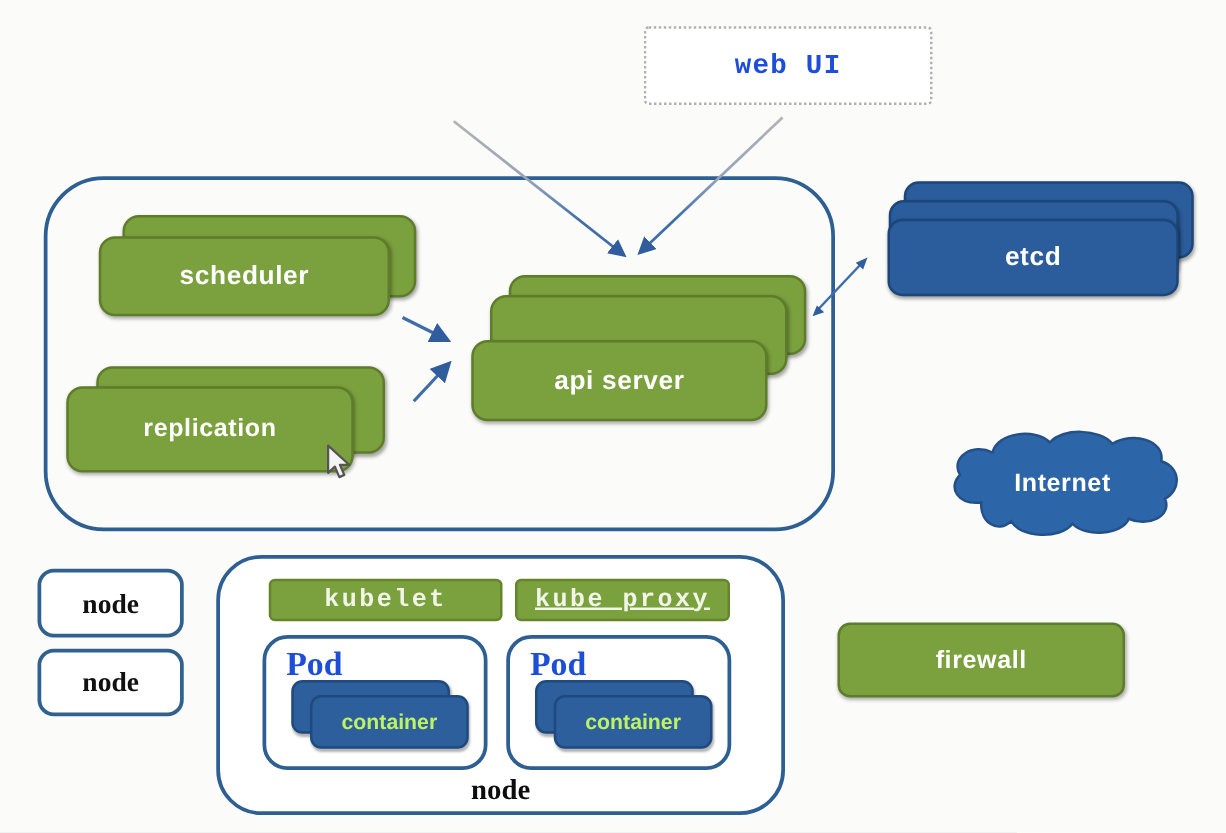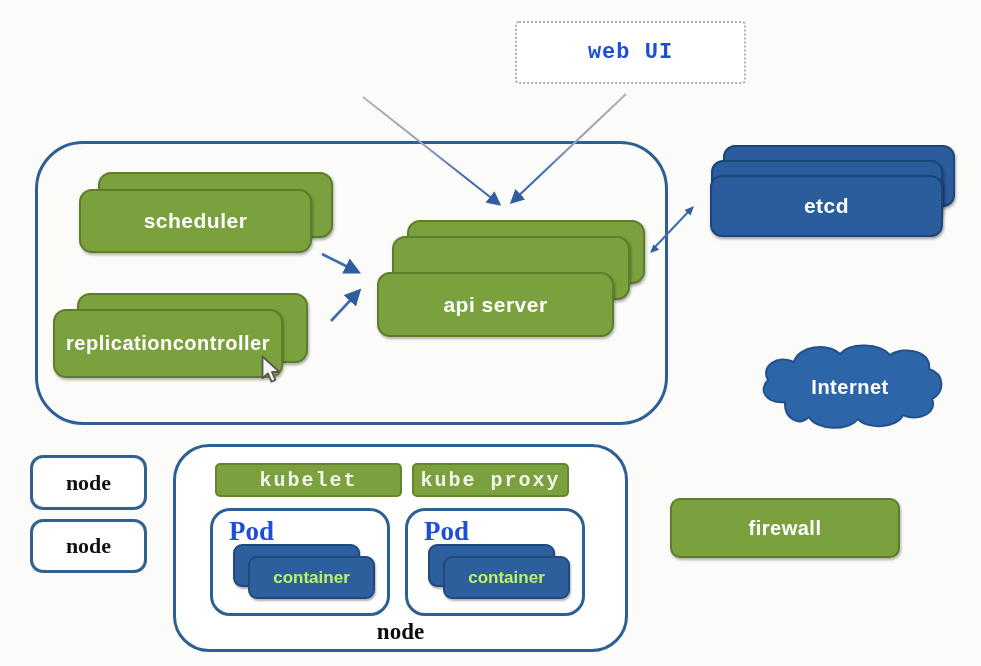--- a/index.html
+++ b/index.html
@@ -75,21 +75,20 @@
   <div class="abs dotted-box" style="left:515px;top:21px;width:231px;height:63px;">web UI</div>
 
   <div class="abs outline-box" style="left:35px;top:141px;width:633px;height:284px;"></div>
 
   <div class="abs card-green stack-back" style="left:98px;top:172px;width:235px;height:66px;"></div>
   <div class="abs card-green" style="left:79px;top:189px;width:233px;height:64px;">scheduler</div>
 
   <div class="abs card-green stack-back" style="left:77px;top:293px;width:231px;height:70px;"></div>
   <div class="abs card-green repl-text" style="left:53px;top:309px;width:230px;height:69px;">
     <span>replication</span>
-    <span>controller</span>
   </div>
 
   <div class="abs card-green stack-back" style="left:407px;top:220px;width:238px;height:64px;"></div>
   <div class="abs card-green stack-back" style="left:392px;top:236px;width:238px;height:64px;"></div>
   <div class="abs card-green" style="left:377px;top:252px;width:237px;height:65px;margin-top:20px;">api server</div>
 
   <div class="abs card-blue stack-back" style="left:723px;top:145px;width:232px;height:62px;"></div>
   <div class="abs card-blue stack-back" style="left:711px;top:160px;width:232px;height:62px;"></div>
   <div class="abs card-blue" style="left:699px;top:175px;width:233px;height:62px;margin-left:11px;">etcd</div>
 
@@ -99,21 +98,21 @@
     </svg>
     <div class="cloud-label" style="top:36px;">Internet</div>
   </div>
 
   <div class="abs node-small" style="left:30px;top:455px;width:117px;height:55px;">node</div>
   <div class="abs node-small" style="left:30px;top:519px;width:117px;height:54px;">node</div>
 
   <div class="abs big-node" style="left:173px;top:444px;width:455px;height:208px;"></div>
 
   <div class="abs green-flat" style="left:215px;top:463px;width:187px;height:34px;">kubelet</div>
-  <div class="abs green-flat" style="left:412px;top:463px;width:157px;height:34px;">kube proxy</div>
+  <div class="abs green-flat" style="left:412px;top:463px;width:172px;height:34px;text-decoration:underline;">kube proxy</div>
 
   <div class="abs pod-box" style="left:210px;top:508px;width:180px;height:108px;">
     <div class="pod-label">Pod</div>
     <div class="abs container-card stack-back" style="left:20px;top:33px;width:127px;height:43px;"></div>
     <div class="abs container-card" style="left:35px;top:45px;width:127px;height:43px;">container</div>
   </div>
 
   <div class="abs pod-box" style="left:405px;top:508px;width:180px;height:108px;">
     <div class="pod-label">Pod</div>
     <div class="abs container-card stack-back" style="left:20px;top:33px;width:127px;height:43px;"></div>

